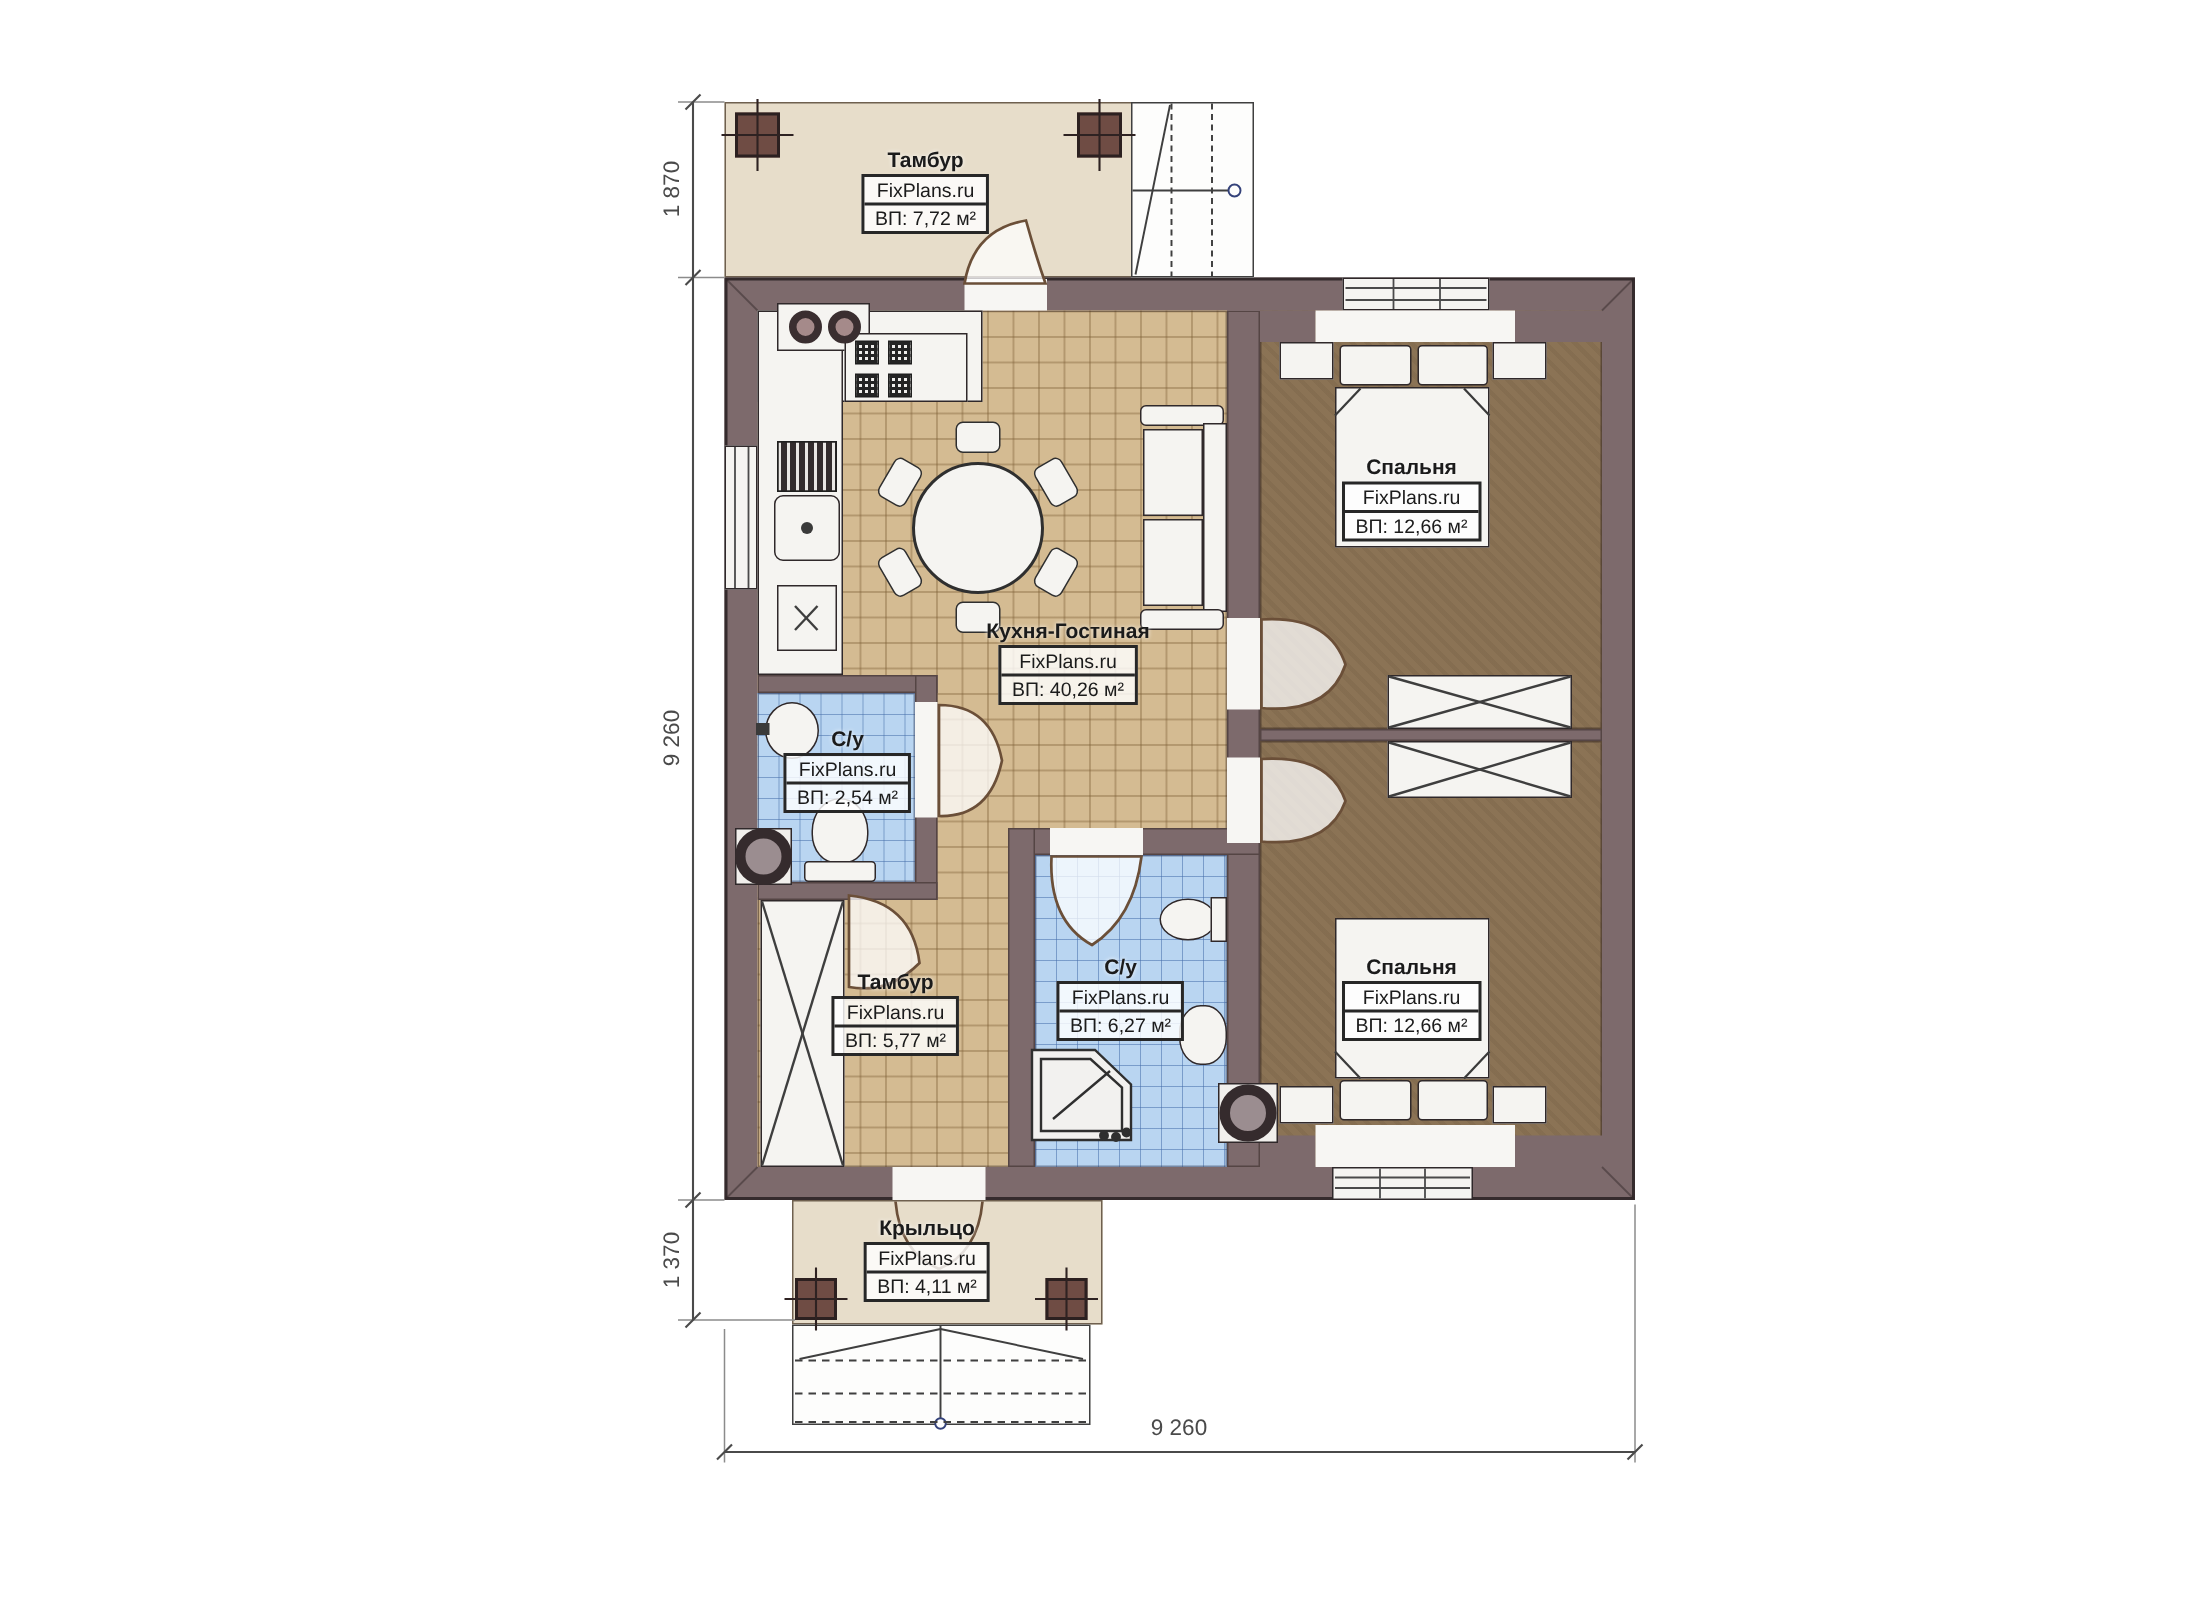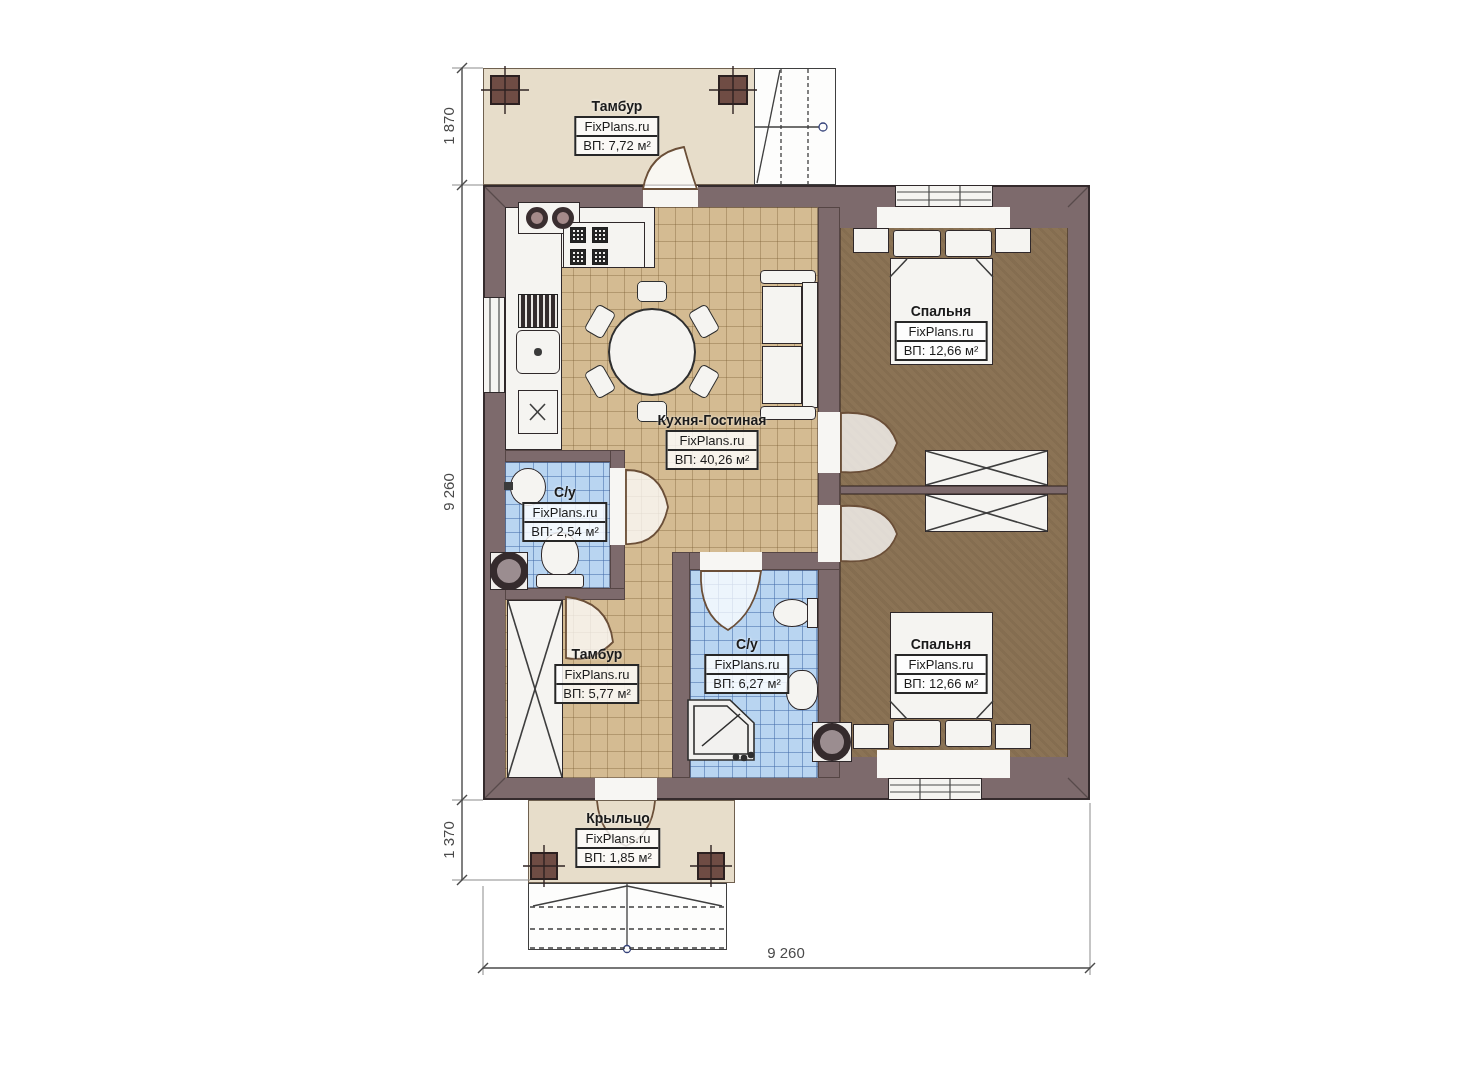--- a/index.html
+++ b/index.html
@@ -322,21 +322,21 @@
     <div class="label-box">
       <div class="wm">FixPlans.ru</div>
       <div class="area">ВП: 5,77 м²</div>
     </div>
   </div>
 
   <div class="room-label" style="left:618px;top:810px;">
     <div class="room-name">Крыльцо</div>
     <div class="label-box">
       <div class="wm">FixPlans.ru</div>
-      <div class="area">ВП: 1,85 м²</div>
+      <div class="area">ВП: 4,11 м²</div>
     </div>
   </div>
 
   <div class="dim-text dim-v" style="left:448px;top:126px;">1 870</div>
   <div class="dim-text dim-v" style="left:448px;top:492px;">9 260</div>
   <div class="dim-text dim-v" style="left:448px;top:840px;">1 370</div>
   <div class="dim-text dim-h" style="left:786px;top:952px;">9 260</div>
 
 </div>
 

